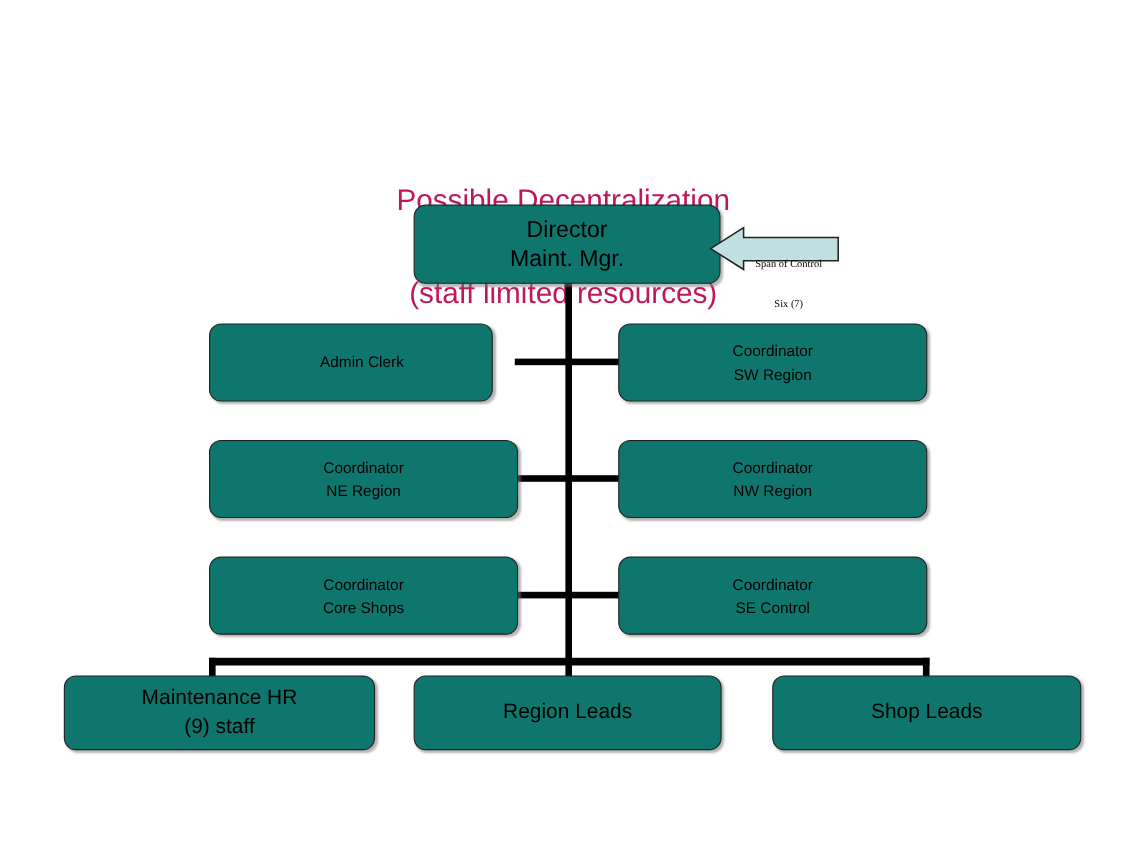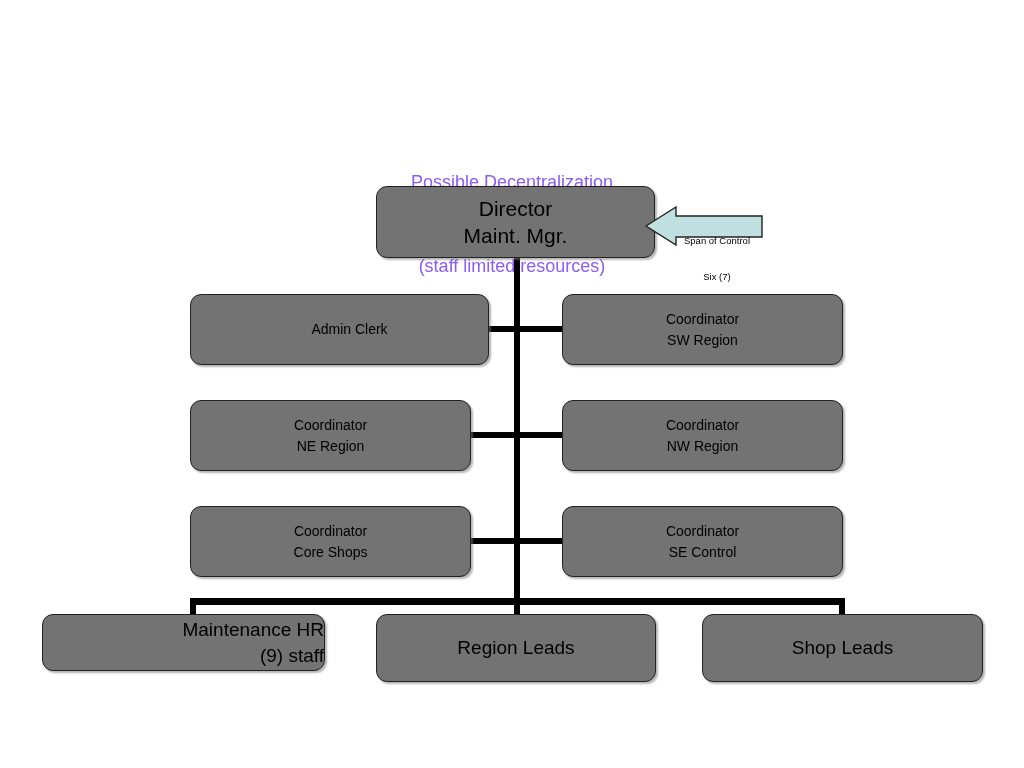--- a/index.html
+++ b/index.html
@@ -20,40 +20,40 @@
     background: #ffffff;
   }
 
   
   .chart-title {
     position: absolute;
     left: 0;
     top: 112px;
     width: 1024px;
     text-align: center;
-    font-size: 18px;
+    font-size: 27px;
     line-height: 28px;
-    color: #8b5cf6;
+    color: #be185d;
     white-space: pre;
   }
   .chart-title .title-line {
     display: block;
   }
 
   
   .line {
     position: absolute;
     background: #000000;
   }
 
   
   .org-box {
     position: absolute;
     box-sizing: border-box;
-    background: #737373;
+    background: #0f766e;
     border: 1.5px solid #222222;
     border-radius: 11px;
     display: flex;
     flex-direction: column;
     align-items: center;
     justify-content: center;
     color: #000000;
     text-align: center;
     box-shadow: 2px 2px 2px rgba(120,120,120,0.55);
     z-index: 5;
@@ -88,21 +88,21 @@
     left: 673px;
     top: 211px;
     width: 88px;
     text-align: center;
     font-size: 9.5px;
     line-height: 12px;
     color: #000000;
     z-index: 7;
     white-space: pre;
   }
-  .callout-text span { display: block; }
+  .callout-text span { display: block; font-family: Liberation Serif, serif; }
 </style>
 </head>
 <body>
 
 <div id="chart-canvas">
 
   <div class="chart-title">
     <span class="title-line">Possible Decentralization</span>
     <span class="title-line">(staff limited resources)</span>
   </div>
@@ -129,21 +129,21 @@
   <div class="callout-arrow">
     <svg viewBox="0 0 118 42" xmlns="http://www.w3.org/2000/svg">
       <polygon points="1,21 31,2 31,11 117,11 117,32 31,32 31,40" fill="#bfdfe1" stroke="#222222" stroke-width="1.4" stroke-linejoin="miter"></polygon>
     </svg>
   </div>
   <div class="callout-text">
     <span>Span of Control</span>
     <span>Six (7)</span>
   </div>
 
-  <div class="org-box box-mid" style="left:190px; top:294px; width:299px; height:71px;padding-left:20px;">
+  <div class="org-box box-mid" style="left:190px; top:294px; width:258px; height:71px;padding-left:20px;">
     <span class="line1">Admin Clerk</span>
 
   </div>
   <div class="org-box box-mid" style="left:562px; top:294px; width:281px; height:71px;">
     <span class="line1">Coordinator</span>
     <span class="line2">SW Region</span>
   </div>
 
   <div class="org-box box-mid" style="left:190px; top:400px; width:281px; height:71px;">
     <span class="line1">Coordinator</span>
@@ -156,21 +156,21 @@
 
   <div class="org-box box-mid" style="left:190px; top:506px; width:281px; height:71px;">
     <span class="line1">Coordinator</span>
     <span class="line2">Core Shops</span>
   </div>
   <div class="org-box box-mid" style="left:562px; top:506px; width:281px; height:71px;">
     <span class="line1">Coordinator</span>
     <span class="line2">SE Control</span>
   </div>
 
-  <div class="org-box box-bottom" style="left:42px; top:614px; width:283px; height:57px;align-items:flex-end;">
+  <div class="org-box box-bottom" style="left:58px; top:614px; width:283px; height:68px;">
     <span class="line1">Maintenance HR</span>
     <span class="line2">(9) staff</span>
   </div>
   <div class="org-box box-bottom" style="left:702px; top:614px; width:281px; height:68px;">
     <span class="line1">Shop Leads</span>
 
   </div>
   <div class="org-box box-bottom" style="left:376px; top:614px; width:280px; height:68px;">
     <span class="line1">Region Leads</span>
 

